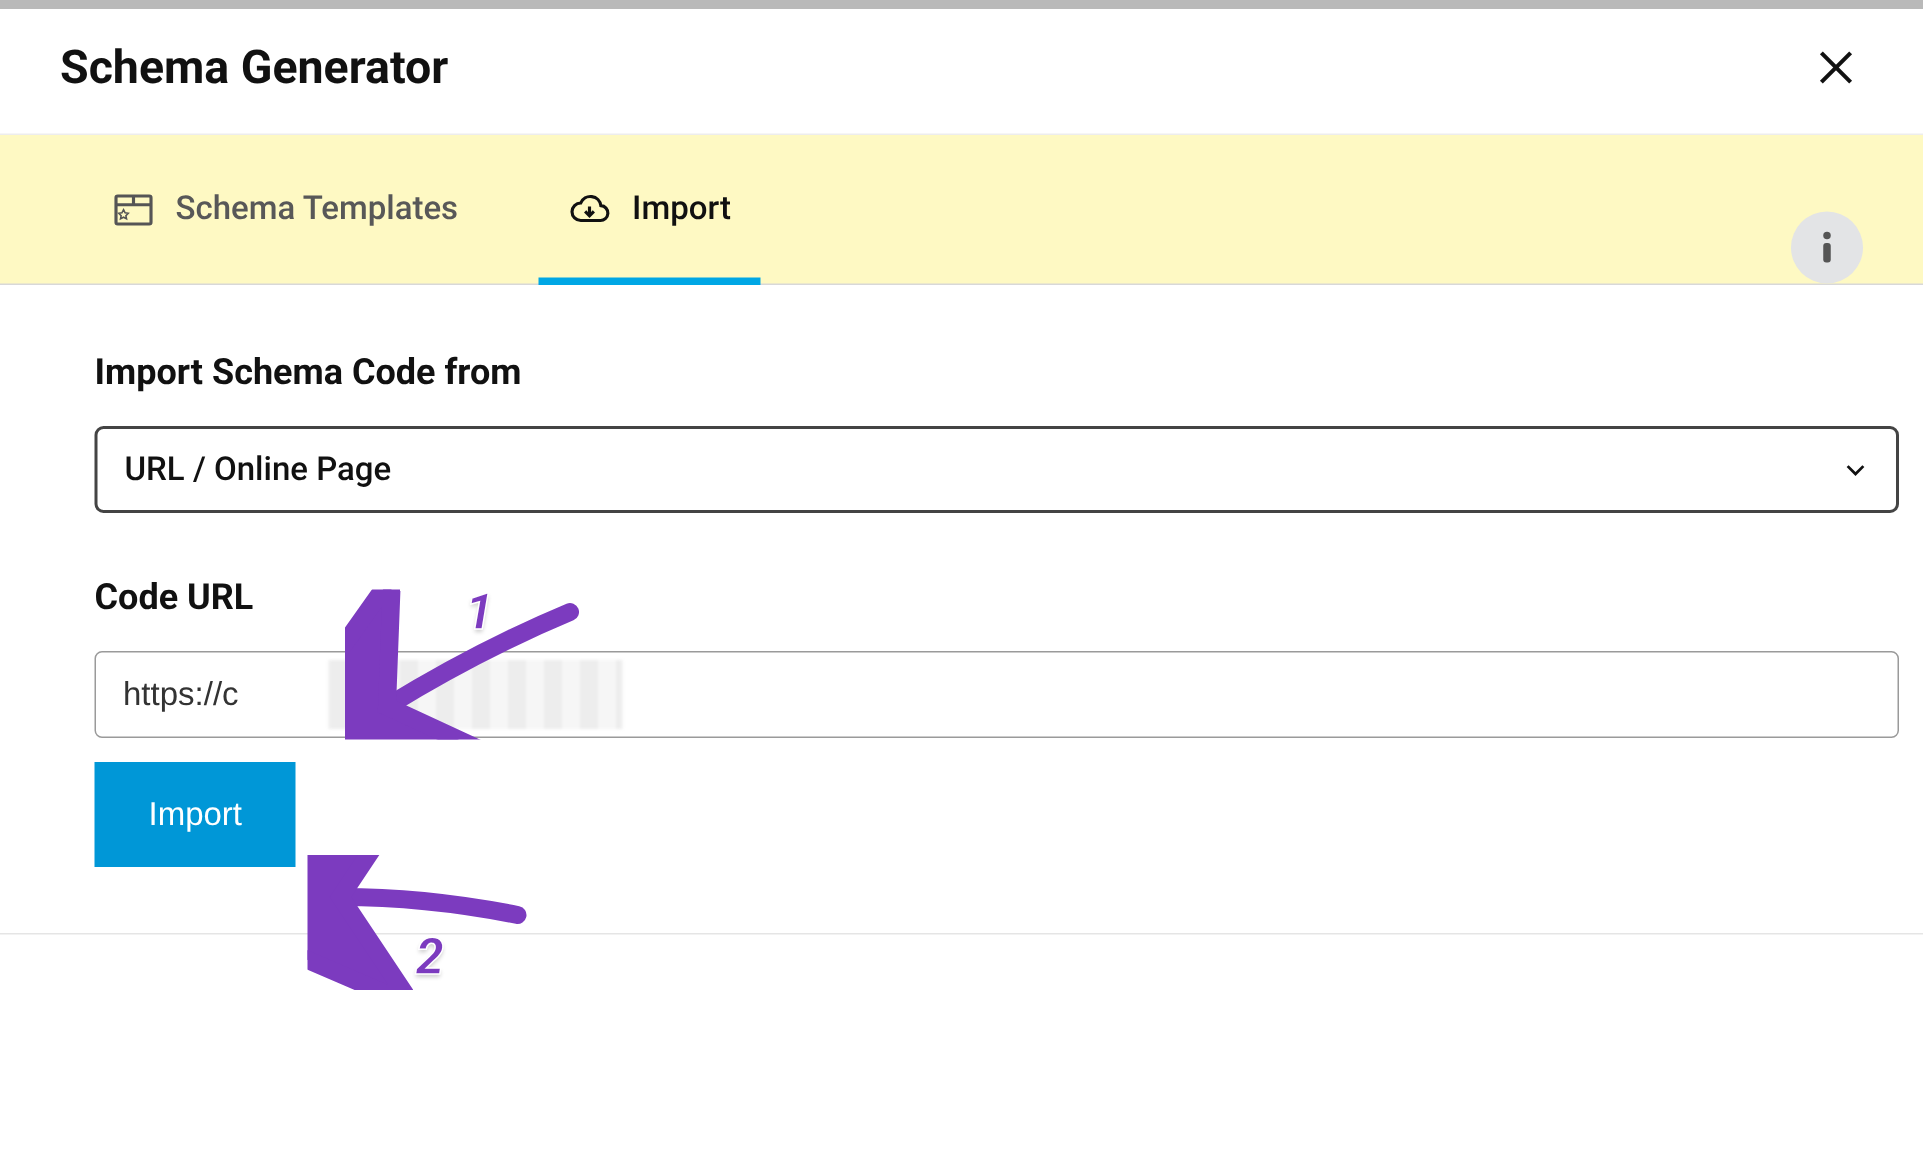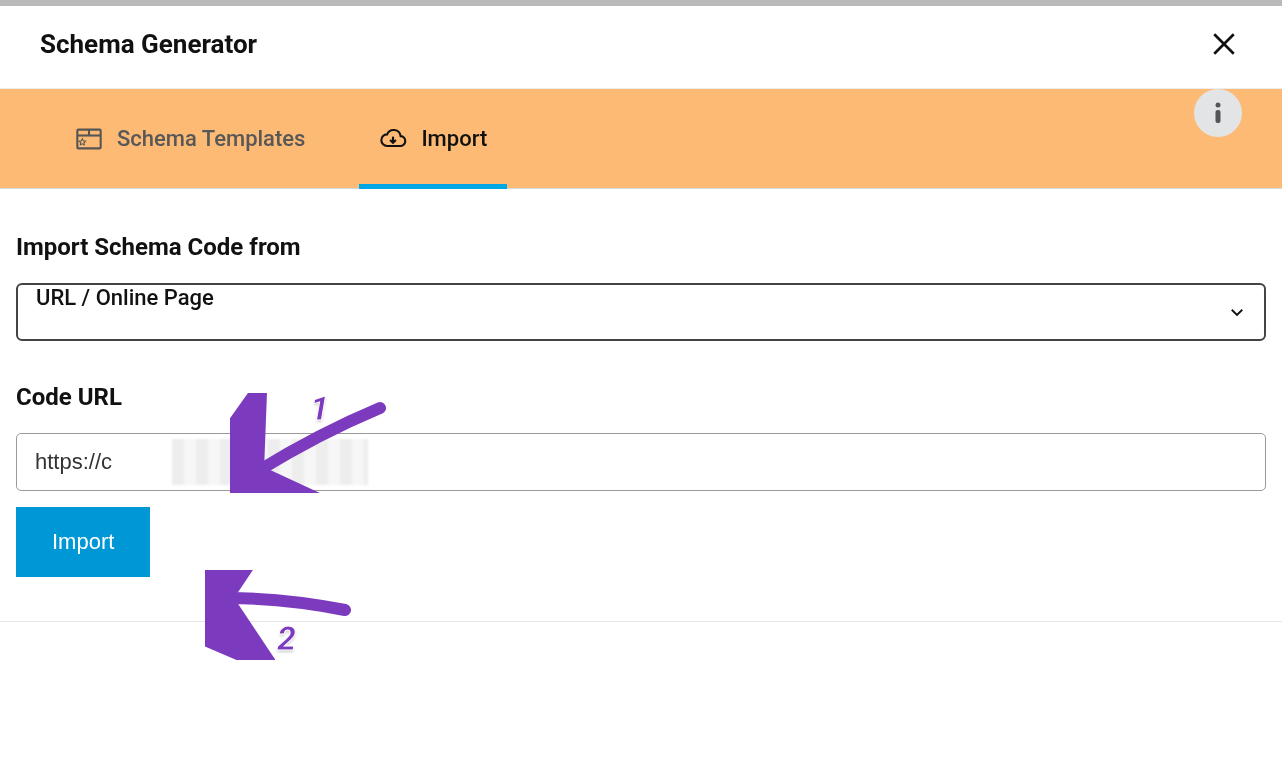--- a/index.html
+++ b/index.html
@@ -23,44 +23,44 @@
     border-bottom: 1px solid #e5e5e5;
   }
   .modal-header {
     display: flex;
     align-items: center;
     justify-content: space-between;
     padding: 20px 40px 26px 40px;
     border-bottom: 1px solid #ededed;
   }
   .modal-title {
-    font-size: 26px;
+    font-size: 31px;
     font-weight: 700;
     color: #111;
   }
   .close-btn {
     width: 36px;
     height: 36px;
     display: flex;
     align-items: center;
     justify-content: center;
     background: transparent;
     border: none;
     cursor: pointer;
     color: #111;
   }
   .close-btn svg {
     width: 26px;
     height: 26px;
   }
   .tabs-bar {
-    background: #fdba74;
+    background: #fef9c3;
     border-bottom: 1px solid #d8d8d8;
     display: flex;
-    align-items: flex-start;
+    align-items: flex-end;
     padding: 0 40px 0 65px;
     height: 100px;
     position: relative;
   }
   .tab {
     display: flex;
     align-items: center;
     gap: 14px;
     padding: 0 10px;
     height: 100%;
@@ -105,20 +105,21 @@
     align-items: center;
     justify-content: center;
     border: none;
     cursor: pointer;
     color: #555;
     font-size: 22px;
     font-weight: 700;
   }
   .content {
     padding: 44px 16px;
+    margin-left: 47px;
   }
   .field-label {
     font-size: 24px;
     font-weight: 700;
     color: #111;
     margin-bottom: 22px;
   }
   .select-wrap {
     position: relative;
     margin-bottom: 42px;
@@ -129,20 +130,21 @@
     border-radius: 6px;
     height: 58px;
     padding: 0 50px 0 18px;
     font-size: 22px;
     font-weight: 500;
     color: #111;
     background: #fff;
     appearance: none;
     cursor: pointer;
     display: flex;
+    align-items: center;
   }
   .select-chevron {
     position: absolute;
     right: 20px;
     top: 50%;
     transform: translateY(-50%);
     pointer-events: none;
     width: 18px;
     height: 18px;
     color: #111;

